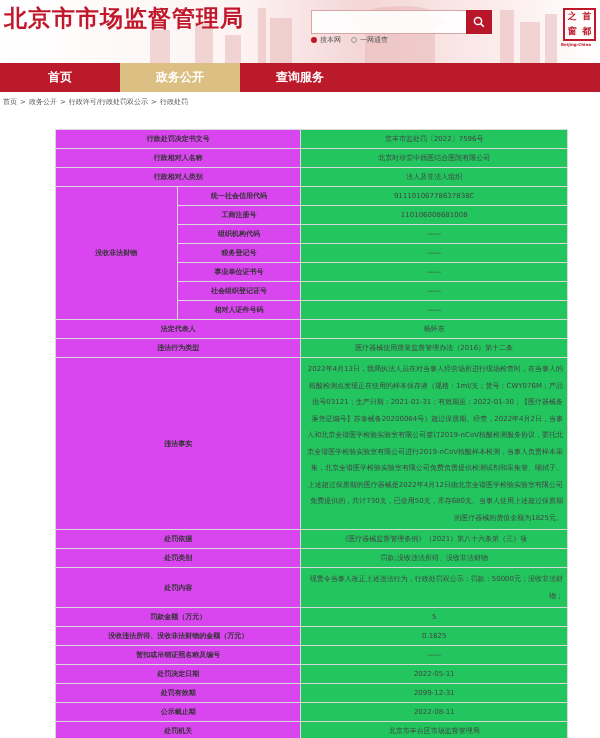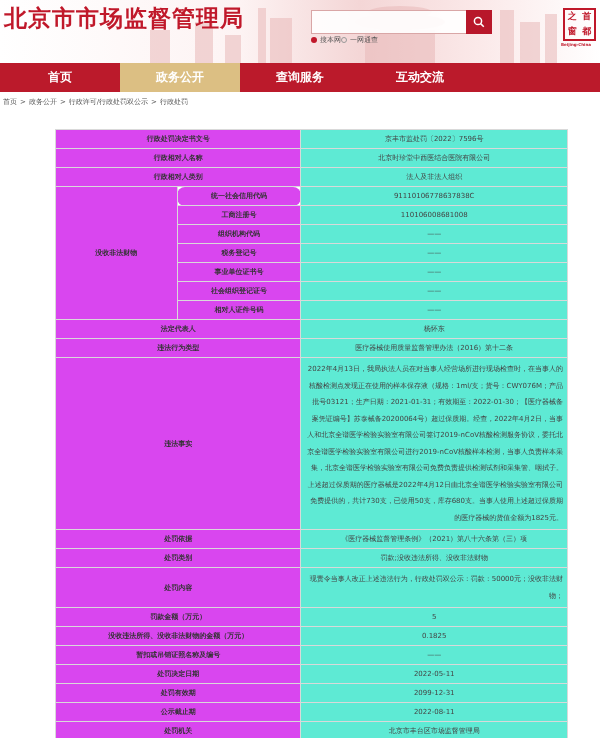--- a/index.html
+++ b/index.html
@@ -2,37 +2,37 @@
 <html><head>
 <meta charset="utf-8">
 <style>
   * { box-sizing: border-box; margin: 0; padding: 0; }
   body { width: 600px; height: 738px; background: #fff; font-family: "DejaVu Sans", sans-serif; overflow: hidden; position: relative; }
   .header { position: absolute; left: 0; top: 0; width: 600px; height: 63px; background: linear-gradient(90deg,#fff 0%,#fdf3f3 40%,#f4d6d6 60%,#fbe9e9 80%,#fff 100%); overflow: hidden; }
   .skyline { position: absolute; left: 0; top: 0; width: 600px; height: 63px; }
   .site-title { position: absolute; left: 4px; top: 3px; font-size: 23px; font-weight: bold; color: #c0182a; letter-spacing: 1px; }
   .search-box { position: absolute; left: 311px; top: 10px; width: 181px; height: 24px; background: rgba(255,255,255,0.9); border: 1px solid #d9a6a6; }
   .search-btn { position: absolute; left: 466px; top: 10px; width: 26px; height: 24px; background: #b8172a; display: flex; align-items: center; justify-content: center; }
-  .search-scope { position: absolute; left: 311px; top: 35px; font-size: 7px; color: #555; display: flex; align-items: center; }
+  .search-scope { position: absolute; left: 311px; top: 35px; font-size: 7px; color: #555; display: flex; gap: 10px; align-items: center; }
   .radio { display: inline-block; width: 6px; height: 6px; border-radius: 50%; margin-right: 3px; vertical-align: middle; }
   .radio.on { background: #c0182a; }
   .radio.off { border: 1px solid #999; }
   .logo { position: absolute; left: 563px; top: 8px; width: 33px; height: 33px; border: 2px solid #c0182a; display: grid; grid-template-columns: 1fr 1fr; font-size: 9px; color: #c0182a; font-weight: bold; text-align: center; line-height: 13px; }
   .logo-caption { position: absolute; left: 561px; top: 42px; font-size: 4px; color: #c0182a; font-weight: bold; }
   .nav { position: absolute; left: 0; top: 63px; width: 600px; height: 29px; background: #bb1a2b; display: flex; }
   .nav-item { width: 120px; height: 29px; display: flex; align-items: center; justify-content: center; color: #fff; font-size: 12px; font-weight: bold; }
   .nav-item.active { background: #dcbf83; }
   .breadcrumb { position: absolute; left: 3px; top: 97px; font-size: 7px; color: #555; }
   .breadcrumb span.sep { margin: 0 3px; }
   table { position: absolute; left: 55px; top: 129px; width: 513px; border-collapse: collapse; font-size: 7px; }
   td { border: 1.5px solid #d9d9d9; text-align: center; height: 19px; padding: 0 4px; }
   td.lbl { background: #d946ef; color: #333; font-weight: bold; }
-  td.val { background: #5eead4; color: #444; }
+  td.val { background: #22c55e; color: #444; }
   td.c1 { width: 122px; }
-  td.c2 { width: 124px; border-radius: 8px; }
+  td.c2 { width: 124px; }
   td.c3 { width: 267px; }
   td.para { text-align: right; line-height: 16.5px; padding: 3px 4px; }
 </style>
 </head>
 <body>
 
 <div class="header">
   <svg class="skyline" viewBox="0 0 600 63" preserveAspectRatio="none">
     <g fill="#e9b9b9" opacity="0.55">
       <rect x="150" y="30" width="20" height="33"></rect>
@@ -67,21 +67,20 @@
     <span>窗</span>
     <span>都</span>
   </div>
   <div class="logo-caption">Beijing-China</div>
 </div>
 
 <div class="nav">
   <div class="nav-item">首页</div>
   <div class="nav-item active">政务公开</div>
   <div class="nav-item">查询服务</div>
-  <div class="nav-item">互动交流</div>
 </div>
 
 <div class="breadcrumb">
   <span>首页</span><span class="sep">&gt;</span><span>政务公开</span><span class="sep">&gt;</span><span>行政许可/行政处罚双公示</span><span class="sep">&gt;</span><span>行政处罚</span>
 </div>
 
 <table>
   <tbody>
       <tr>
     <td class="lbl" colspan="2">行政处罚决定书文号</td>

